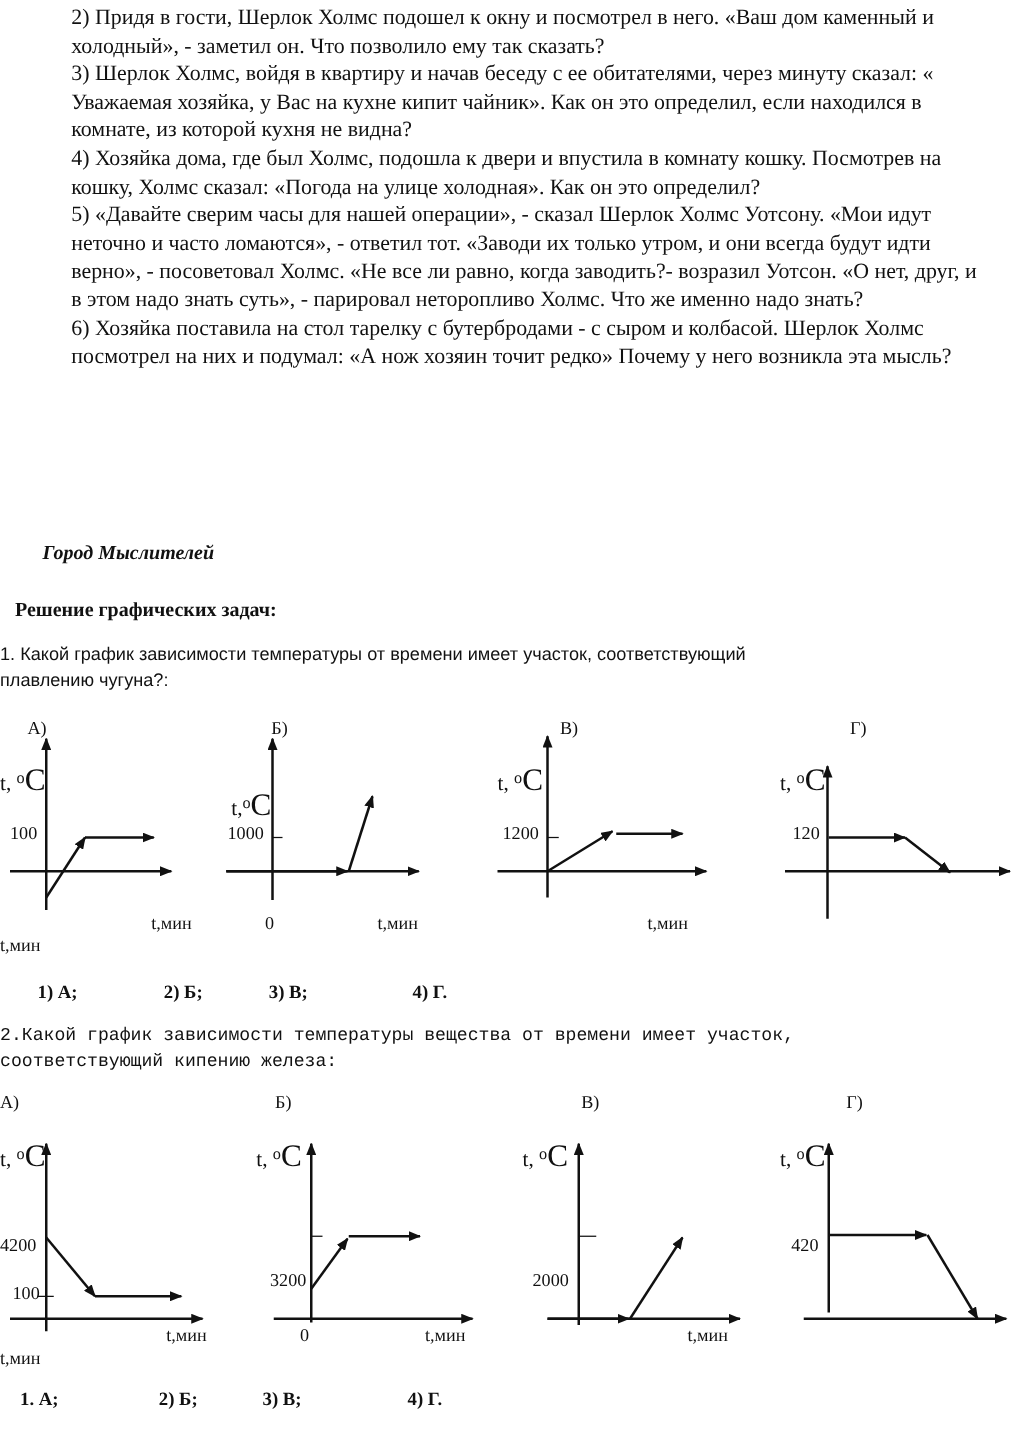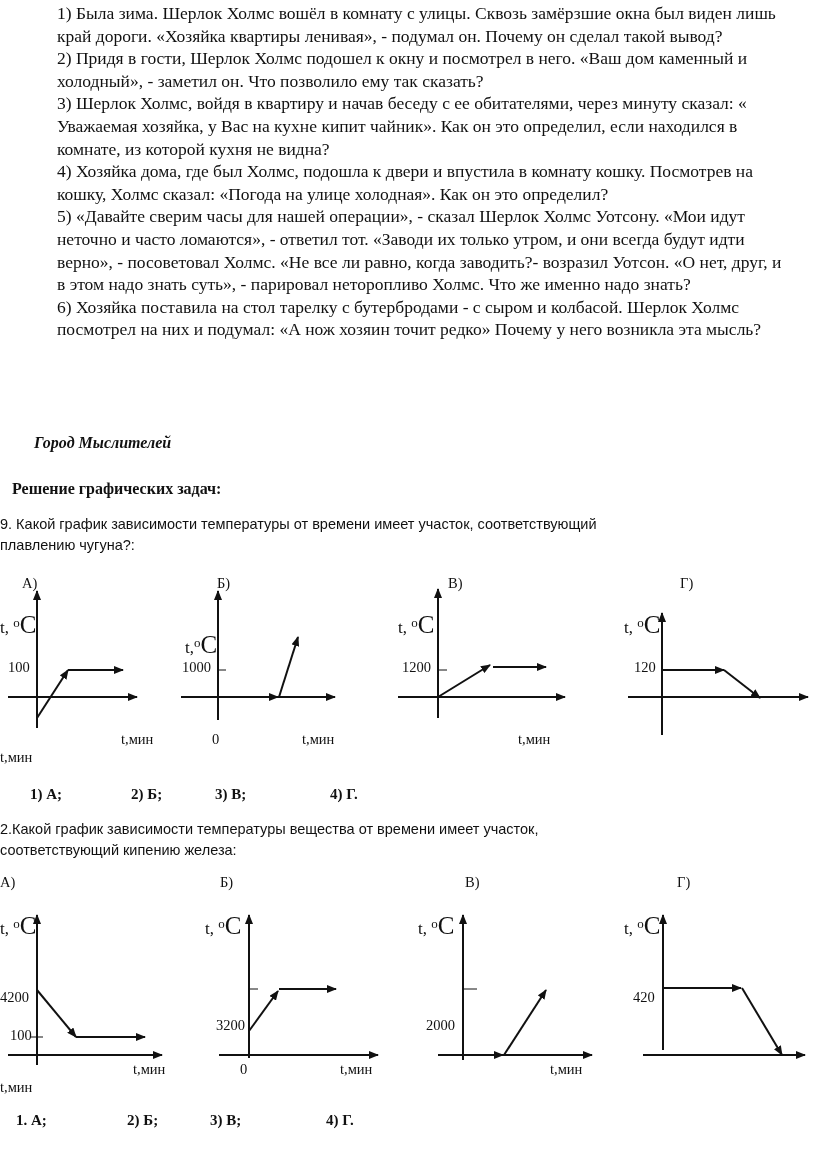--- a/index.html
+++ b/index.html
@@ -18,33 +18,32 @@
   .lbl { position: absolute; white-space: nowrap; font-size: 14.5px; line-height: 16px; }
   .lbl.big { font-size: 17px; }
   .lbl .deg { font-size: 13px; vertical-align: 6px; }
   .lbl .c { font-size: 25px; line-height: 22px; }
   svg.graphs { position: absolute; left: 0; top: 0; }
 </style>
 </head>
 <body>
 
 <div class="intro">
-  <p>1) Была зима. Шерлок Холмс вошёл в комнату с улицы. Сквозь замёрзшие окна был виден лишь край дороги.  «Хозяйка квартиры ленивая», - подумал он. Почему он  сделал  такой вывод?</p>
   <p>2) Придя в гости, Шерлок Холмс подошел к окну и посмотрел в него. «Ваш дом каменный и холодный», - заметил он. Что позволило ему так сказать?</p>
   <p>3) Шерлок Холмс, войдя в квартиру и начав беседу с ее обитателями,  через минуту сказал: « Уважаемая хозяйка, у Вас на кухне кипит чайник». Как он это определил, если находился в комнате, из которой кухня не видна?</p>
   <p>4) Хозяйка дома, где был Холмс, подошла к двери и впустила в комнату кошку. Посмотрев на кошку,  Холмс сказал: «Погода на улице холодная». Как он это определил?</p>
   <p>5) «Давайте сверим часы для нашей операции», - сказал Шерлок Холмс Уотсону. «Мои идут неточно и часто ломаются», - ответил тот. «Заводи их только утром, и они всегда будут идти верно», - посоветовал Холмс. «Не все ли равно, когда заводить?- возразил Уотсон. «О нет, друг, и в этом надо знать суть», - парировал неторопливо Холмс. Что же именно надо знать?</p>
   <p>6) Хозяйка поставила на стол тарелку с бутербродами - с сыром и колбасой. Шерлок Холмс посмотрел на них и подумал: «А нож хозяин точит редко» Почему у него возникла эта мысль?</p>
 </div>
 
 <div class="section-title">Город Мыслителей</div>
 <div class="sub-title">Решение графических задач:</div>
 
 <div class="question" style="top:514px;">
-  <div>9. Какой график зависимости температуры от времени имеет участок, соответствующий</div>
+  <div>1. Какой график зависимости температуры от времени имеет участок, соответствующий</div>
   <div>плавлению чугуна?:</div>
 </div>
 
 <svg class="graphs" width="816" height="1150">
   <defs>
     <marker id="ah" markerWidth="10" markerHeight="8" refX="9" refY="4" orient="auto" markerUnits="userSpaceOnUse">
       <path d="M0,0 L10,4 L0,8 Z" fill="#111"></path>
     </marker>
   </defs>
   <g stroke="#111" stroke-width="2" fill="none">
@@ -133,21 +132,21 @@
 <span class="lbl" style="left:302px;top:731px;">t,мин</span>
 <span class="lbl" style="left:518px;top:731px;">t,мин</span>
 
 <div class="answers" style="left:0;top:786px;">
   <span style="left:30px;">1)   А;</span>
   <span style="left:131px;">2) Б;</span>
   <span style="left:215px;">3) В;</span>
   <span style="left:330px;">4) Г.</span>
 </div>
 
-<div class="question" style="top:819px;">
+<div class="question" style="top:819px;font-family:Liberation Mono, monospace;">
   <div>2.Какой график зависимости температуры вещества от времени имеет участок,</div>
   <div>соответствующий кипению железа:</div>
 </div>
 
 <span class="lbl" style="left:0px;top:874px;">А)</span>
 <span class="lbl" style="left:220px;top:874px;">Б)</span>
 <span class="lbl" style="left:465px;top:874px;">В)</span>
 <span class="lbl" style="left:677px;top:874px;">Г)</span>
 
 <span class="lbl big" style="left:0px;top:915px;"><span>t, </span><span class="deg">o</span><span class="c">C</span></span>

